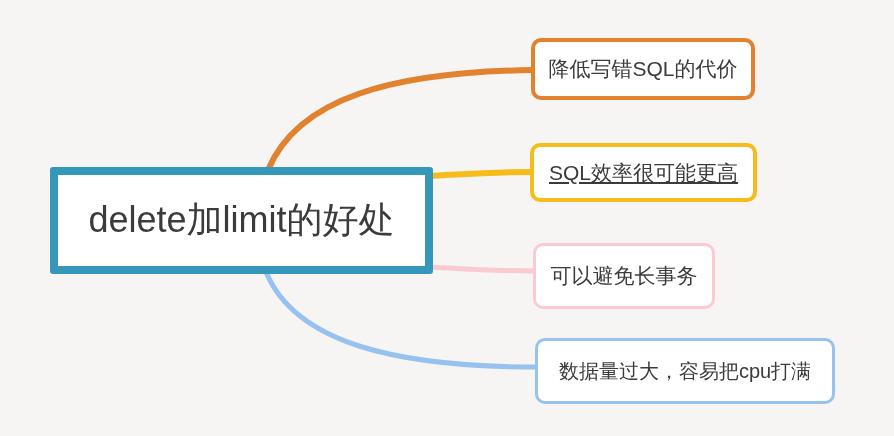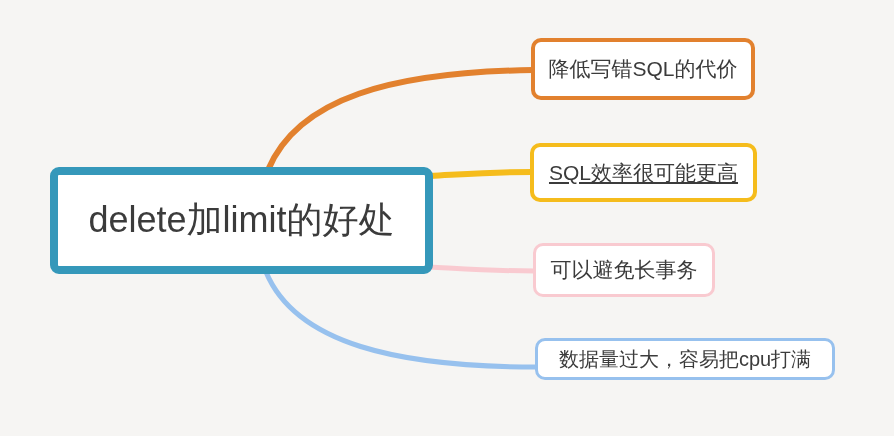--- a/index.html
+++ b/index.html
@@ -41,21 +41,21 @@
     white-space: nowrap;
     cursor: default;
     text-align: right;
   }
   .root-node {
     left: 50px;
     top: 167px;
     width: 383px;
     height: 107px;
     border: 8px solid var(--root-border, #3598ba);
-    border-radius: 9px;
+    border-radius: 3px;
     font-size: 36px;
   }
   .branch-node {
     border-radius: 10px;
     font-size: 21px;
   }
   .b1 {
     left: 531px;
     top: 38px;
     width: 224px;
@@ -67,28 +67,28 @@
     top: 143px;
     width: 227px;
     height: 59px;
     border: 4px solid var(--branch2, #f5bc1c);
     text-decoration: underline;
   }
   .b3 {
     left: 533px;
     top: 243px;
     width: 182px;
-    height: 54px;
+    height: 66px;
     border: 3px solid var(--branch3, #f9cad0);
   }
   .b4 {
     left: 535px;
     top: 338px;
     width: 300px;
-    height: 42px;
+    height: 66px;
     border: 3px solid var(--branch4, #97c1ee);
     font-size: 20px;
   }
 </style>
 </head>
 <body>
 
 <div class="canvas">
 
   <svg class="connectors" viewBox="0 0 894 436" aria-hidden="true">

